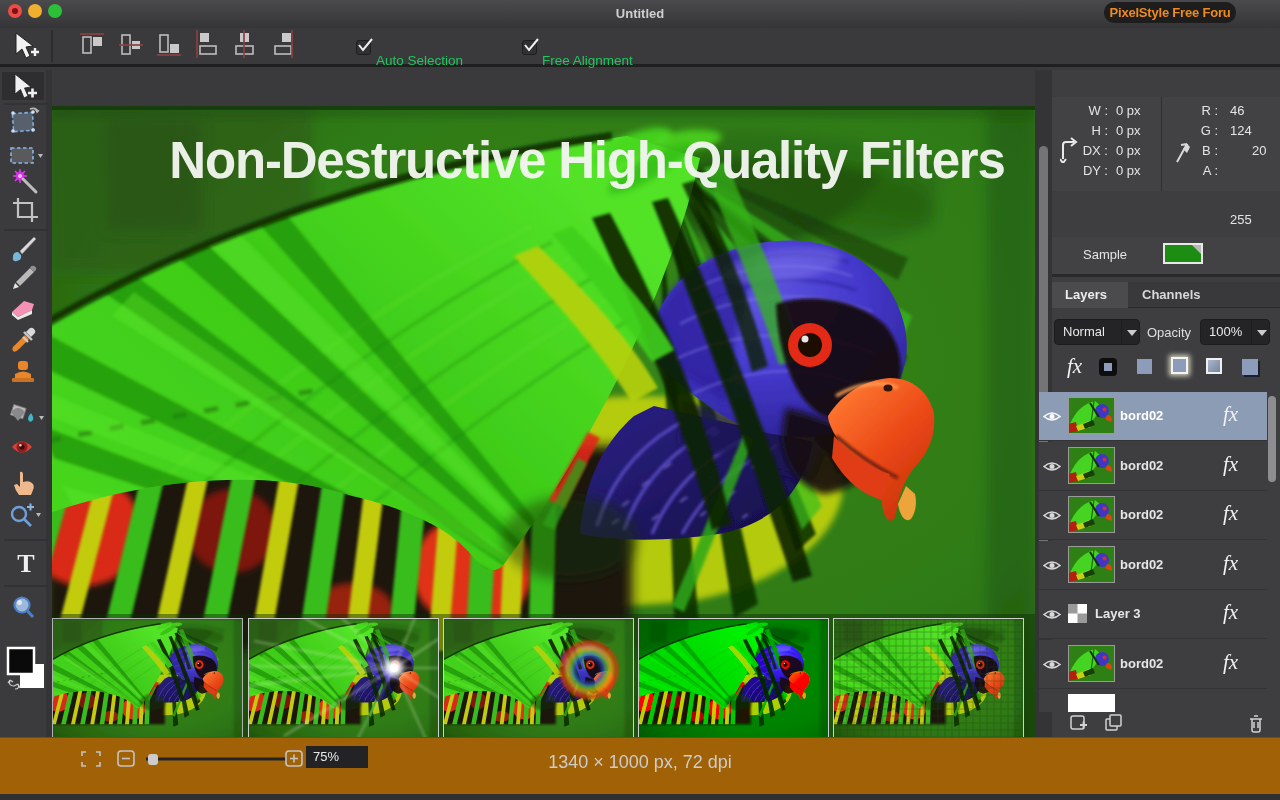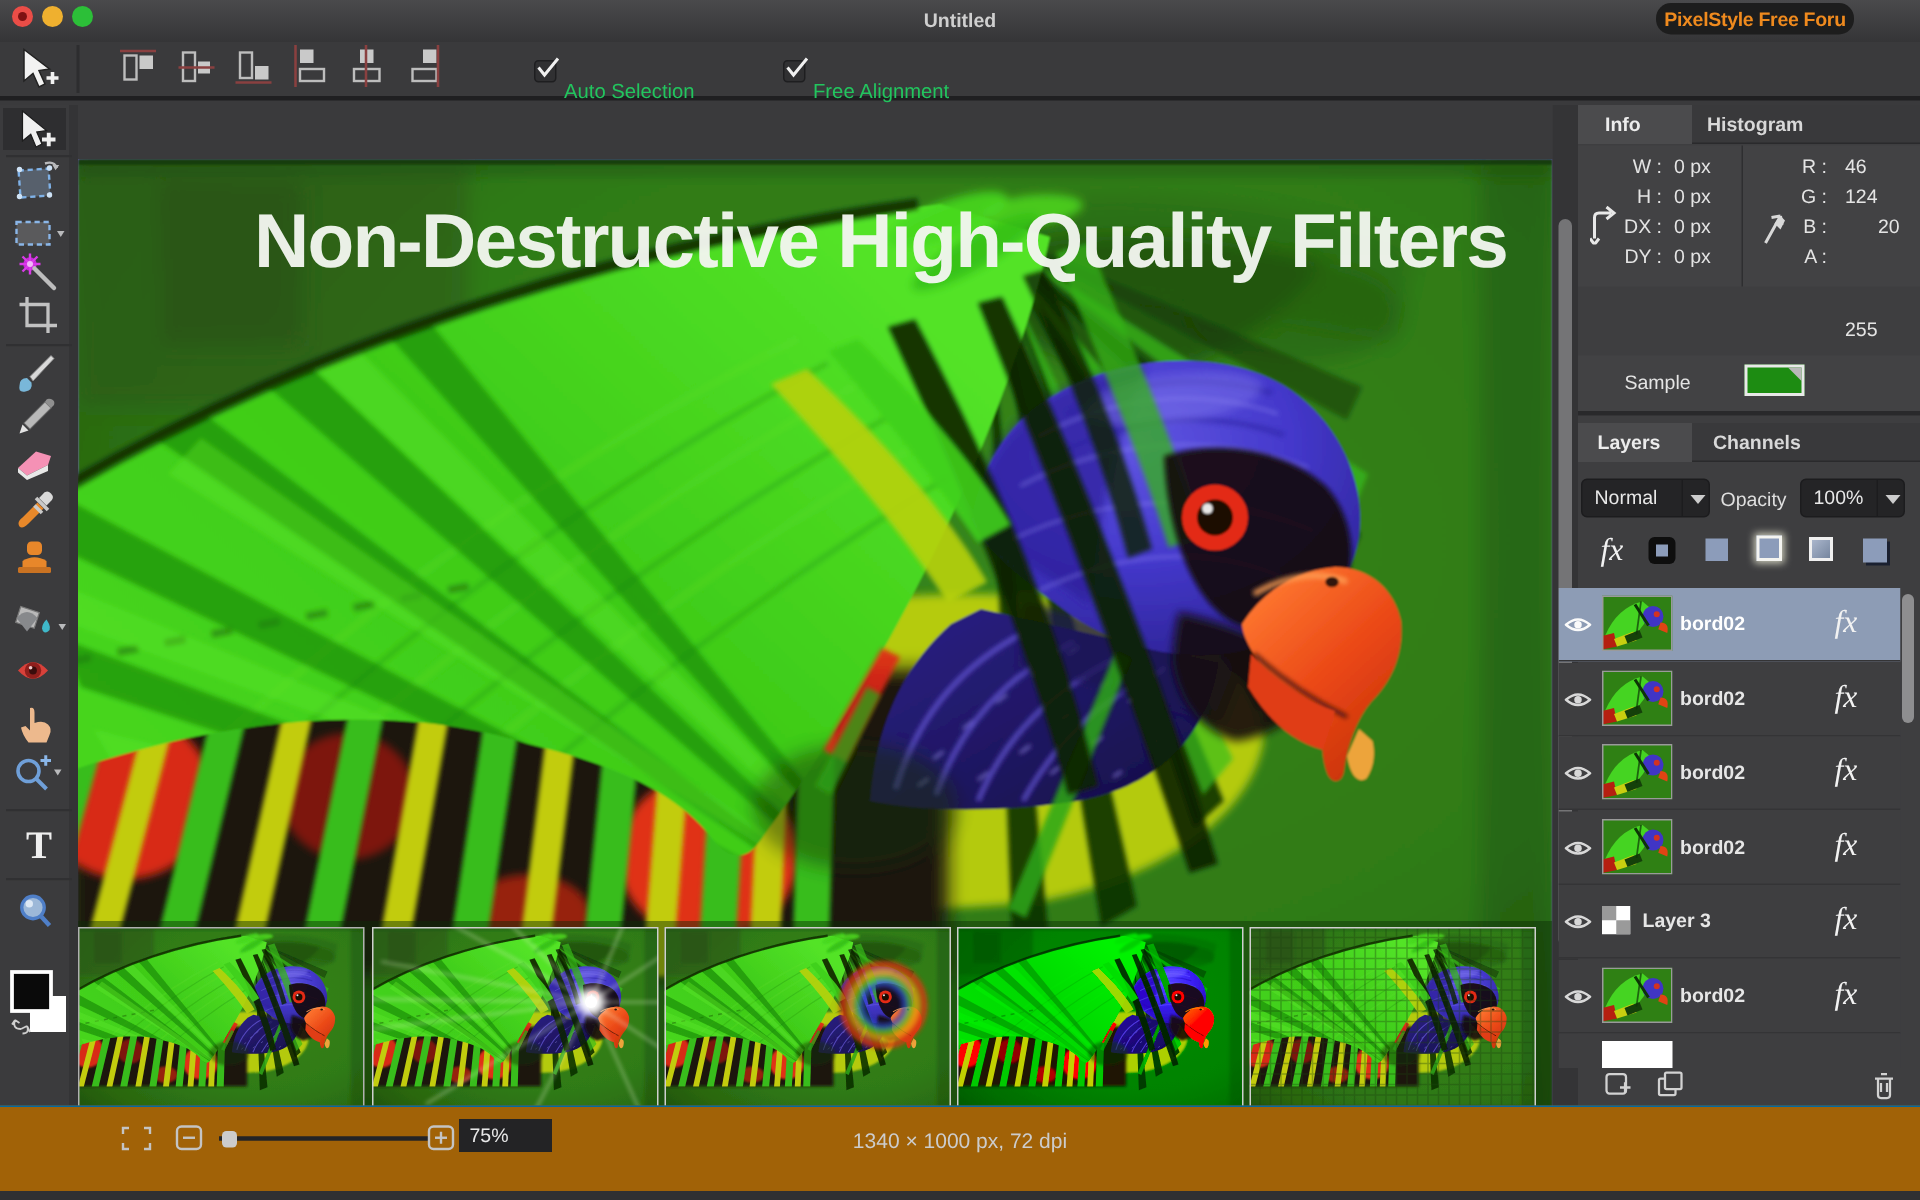--- a/index.html
+++ b/index.html
@@ -468,25 +468,20 @@
 <rect x="0" y="651" width="983" height="16" fill="#1d1d1d"></rect>
 <rect x="82" y="656" width="836" height="9" rx="4.5" fill="#8b8b8d"></rect>
 </svg>
 </div>
 
 <div id="rpanel">
 
   <div class="abs" style="left:0;top:0;width:17px;height:667px;background:#343436;"></div>
   <div class="abs" style="left:4px;top:76px;width:9px;height:485px;background:#747476;border-radius:5px;"></div>
 
-  <div class="abs" style="left:17px;top:0;width:228px;height:26px;background:#39393b;border-bottom:1px solid #2a2a2c;">
-    <div class="abs" style="left:0;top:0;width:76px;height:26px;background:#4b4b4d;"></div>
-    <div class="abs" style="left:18px;top:5px;font-weight:bold;color:#ececec;">Info</div>
-    <div class="abs" style="left:86px;top:5px;font-weight:bold;color:#d8d8d8;">Histogram</div>
-  </div>
   <div class="abs" style="left:17px;top:27px;width:228px;height:94px;background:#424244;">
     <div class="abs" style="left:109px;top:0;width:1px;height:94px;background:#2e2e30;"></div>
     <svg class="abs" style="left:8px;top:40px" width="22" height="26">
         <path d="M3,22 V8 q0,-3 3,-3 h8 M11,1 l5,4 l-5,4 M0,22 l3,4 l3,-4" fill="none" stroke="#e8e8e8" stroke-width="2"></path>
       </svg>
     <div class="abs" style="left:14px;top:6px;width:42px;text-align:right;">W :</div>
       <div class="abs" style="left:64px;top:6px;">0 px</div>
     <div class="abs" style="left:14px;top:26px;width:42px;text-align:right;">H :</div>
       <div class="abs" style="left:64px;top:26px;">0 px</div>
     <div class="abs" style="left:14px;top:46px;width:42px;text-align:right;">DX :</div>
@@ -690,15 +685,15 @@
       <rect x="38" y="5" width="16" height="15" rx="3"></rect>
       <line x1="42" y1="12.5" x2="50" y2="12.5"></line>
       <line x1="66" y1="13" x2="206" y2="13" stroke="#242426" stroke-width="3"></line>
       <rect x="68" y="8" width="10" height="11" rx="3" fill="#cccccc" stroke="none"></rect>
       <rect x="206" y="5" width="16" height="15" rx="3"></rect>
       <line x1="210" y1="12.5" x2="218" y2="12.5"></line>
         <line x1="214" y1="8.5" x2="214" y2="16.5"></line>
     </g>
   </svg>
   <div class="abs" style="left:306px;top:8px;width:62px;height:22px;background:#232325;color:#e8e8e8;font-size:13px;line-height:22px;padding-left:7px;">75%</div>
-  <div class="abs" style="left:440px;top:14px;width:400px;text-align:center;color:#cccccc;font-size:14px;">1340 × 1000 px, 72 dpi</div>
+  <div class="abs" style="left:440px;top:14px;width:400px;text-align:center;color:#cccccc;font-size:18px;">1340 × 1000 px, 72 dpi</div>
   <div class="abs" style="left:0;top:56px;width:1280px;height:7px;background:#303032;"></div>
 </div>
 
 </body></html>

